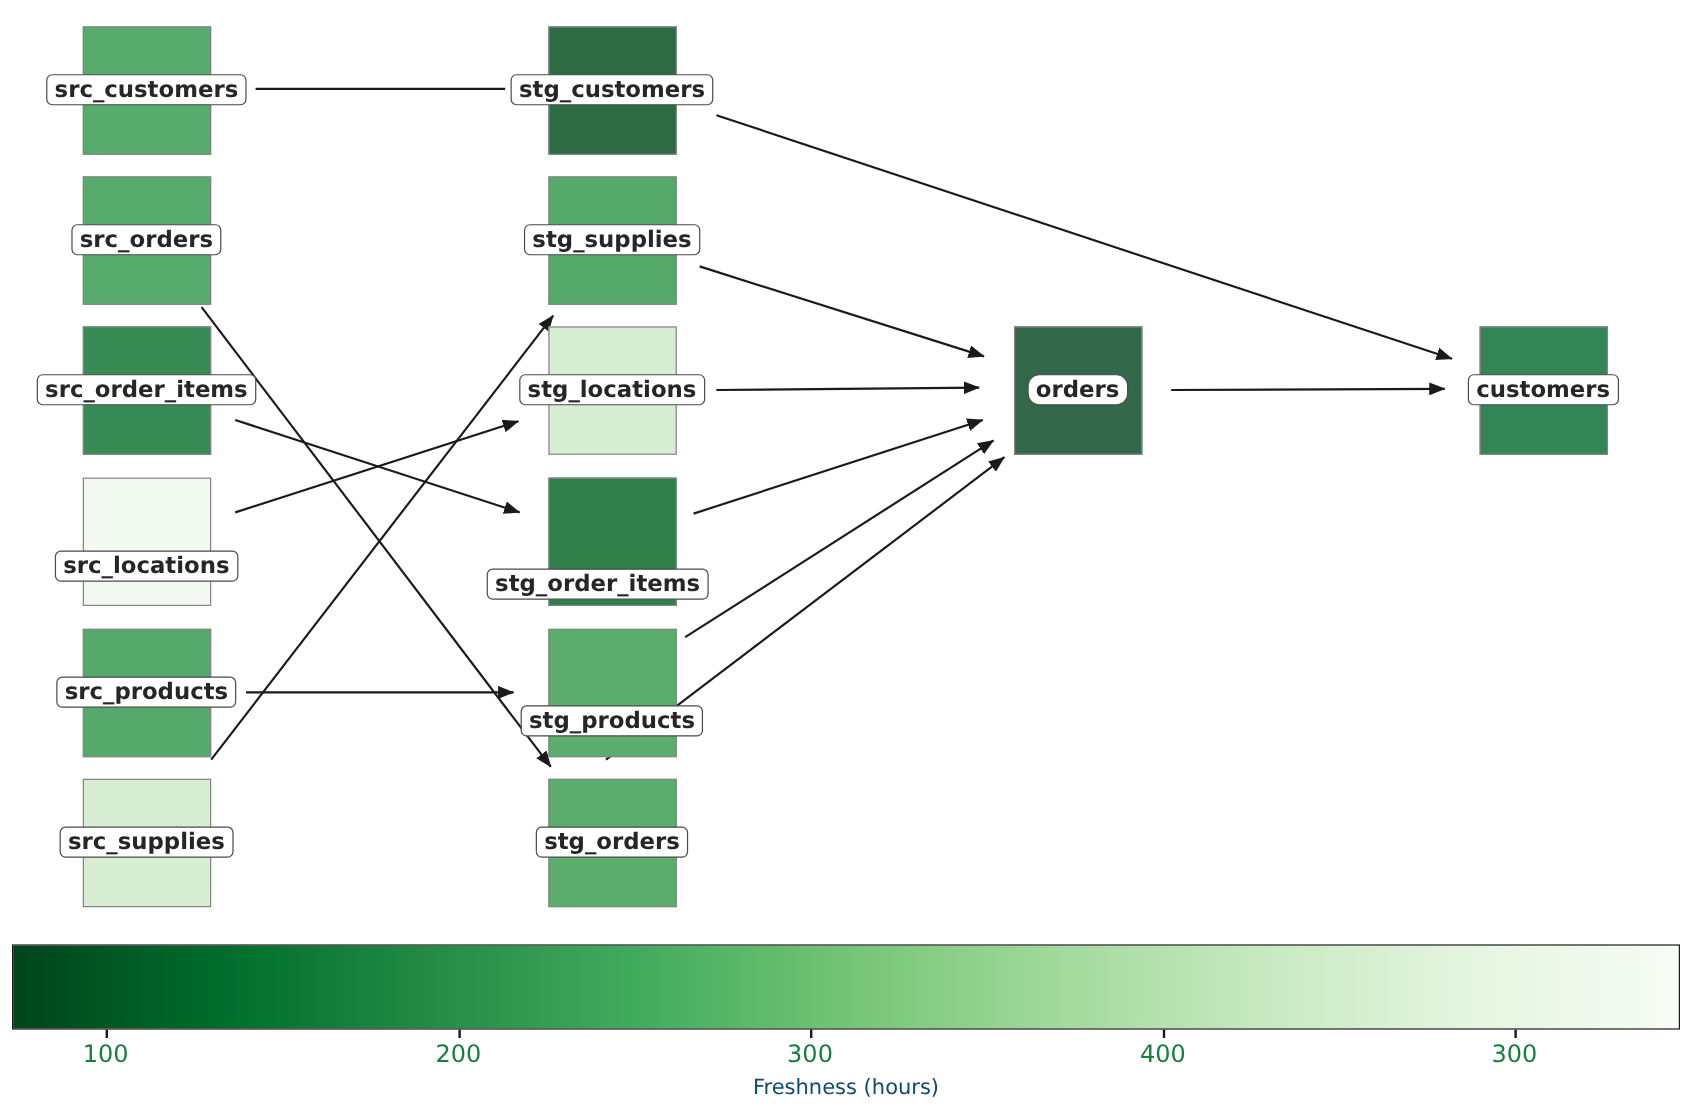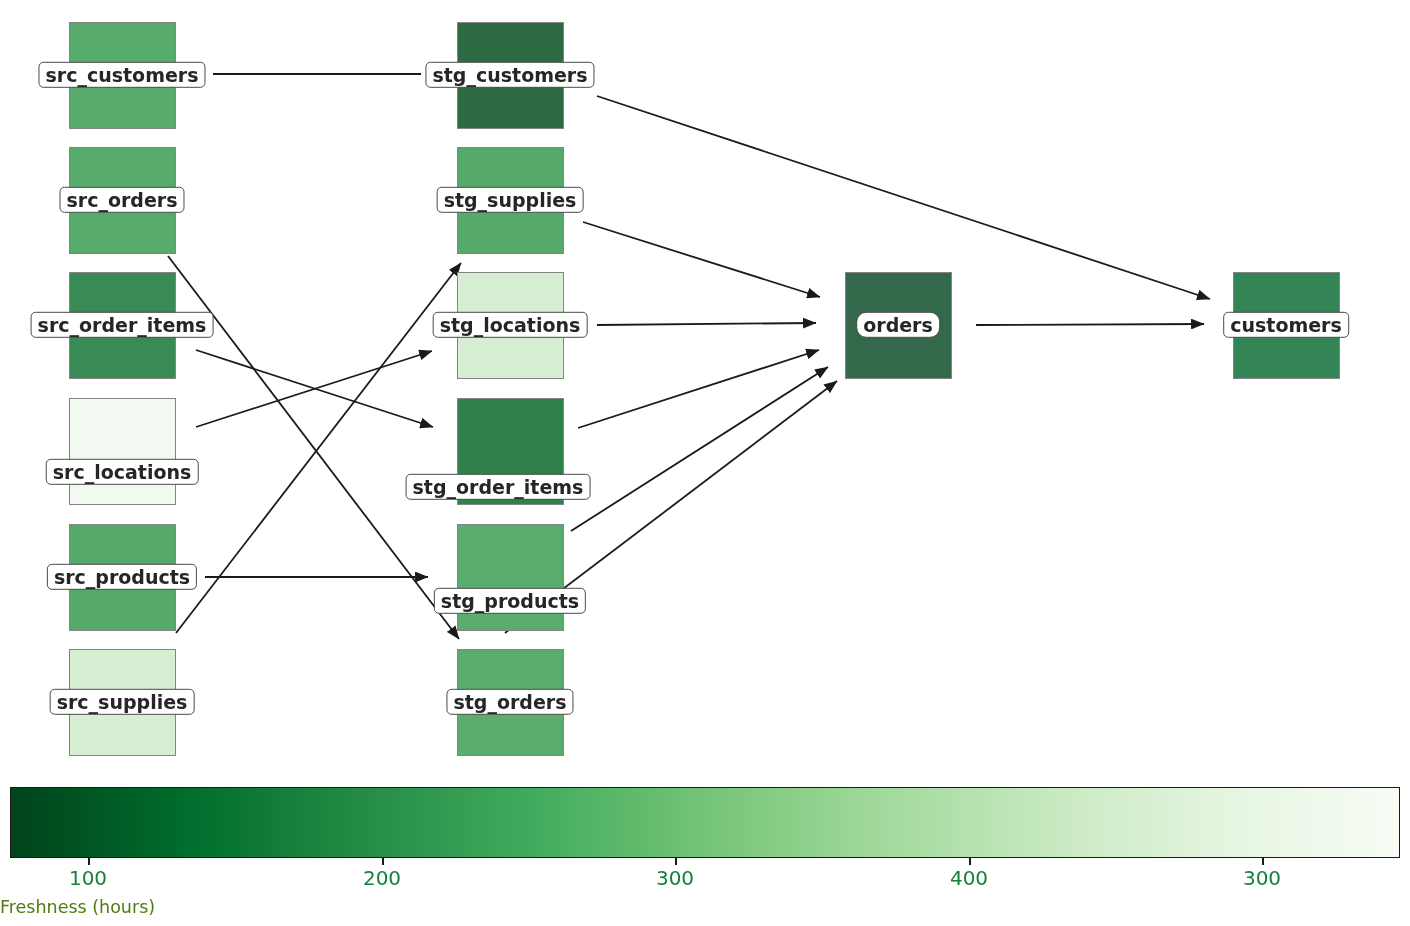--- a/index.html
+++ b/index.html
@@ -49,23 +49,23 @@
     position: absolute;
     top: 866px;
     transform: translateX(-50%);
     font-size: 20px;
     color: #15803d;
   }
   #cbar-axis-label {
     position: absolute;
     left: 0; top: 897px;
     width: 1410px;
-    text-align: left;
+    text-align: center;
     font-size: 17.5px;
-    color: #4d7c0f;
+    color: #0c4a6e;
   }
 </style>
 </head>
 <body>
 
 <div id="canvas">
   <svg id="edges" xmlns="http://www.w3.org/2000/svg">
     <defs>
       <marker id="arrow" markerWidth="7.5" markerHeight="6" refX="7.2" refY="3" orient="auto">
         <path d="M0,0 L7.5,3 L0,6 z" fill="#1a1a1a"></path>

